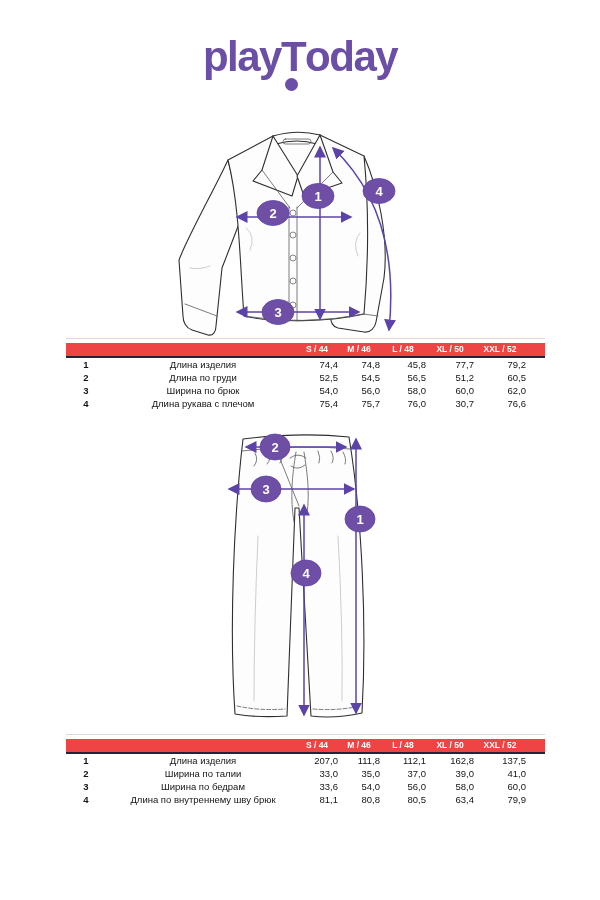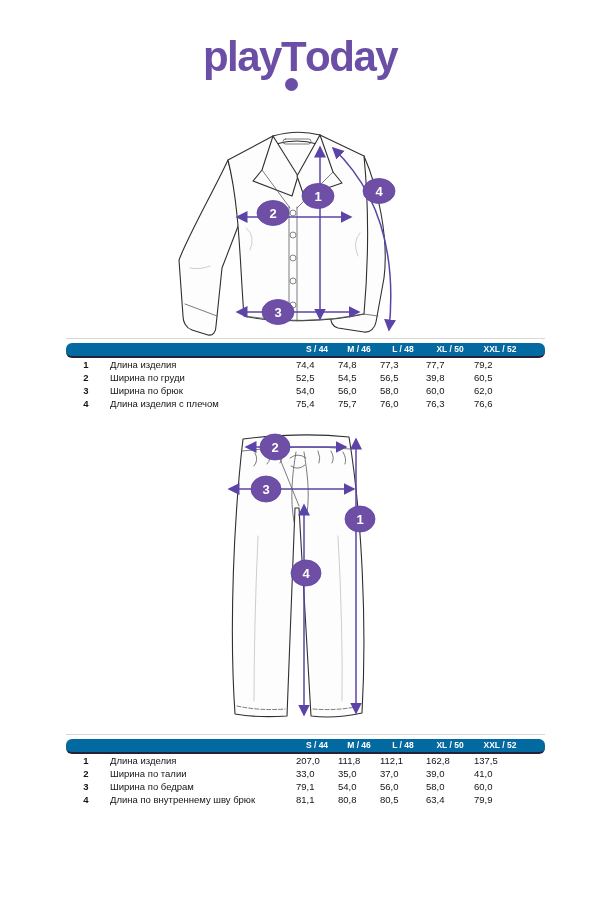--- a/index.html
+++ b/index.html
@@ -19,26 +19,26 @@
   .detail{fill:none;stroke:#5a5a5a;stroke-width:0.8;stroke-linecap:round;}
   .crease{fill:none;stroke:#b9b9b9;stroke-width:0.7;stroke-linecap:round;}
   .arrow{fill:none;stroke:#5C43A8;stroke-width:1.5;}
   .badge{fill:#6F4FA6;stroke:#5C43A8;stroke-width:0.8;}
   .badge-txt{fill:#ffffff;font-family:"Liberation Sans",sans-serif;font-size:13px;font-weight:bold;text-anchor:middle;}
 
   
   .table-topline{position:absolute;left:66px;width:479px;height:1px;background:#d9d9d9;}
   .size-table{position:absolute;left:66px;width:479px;}
   .thead,.trow{display:grid;grid-template-columns:40px 190px 42px 42px 46px 48px 52px;align-items:center;}
-  .thead{height:13px;background:#0369a1;border-bottom:2px solid #262038;border-radius:6px;}
+  .thead{height:13px;background:#ef4444;border-bottom:2px solid #262038;}
   .thead .th{color:#ffffff;font-size:8.5px;font-weight:bold;text-align:center;line-height:13px;}
   .trow{height:13px;color:#141414;font-size:9.5px;}
   .trow .num{font-weight:bold;text-align:center;}
-  .trow .label{text-align:left;padding-left:4px;white-space:nowrap;}
-  .trow .val{text-align:left;}
+  .trow .label{text-align:center;padding-left:4px;white-space:nowrap;}
+  .trow .val{text-align:right;}
 </style>
 </head>
 <body>
 
 <div class="canvas">
 
   <div class="logo">
     <span>play</span><span class="lt"><span>T</span><span class="logo-dot"></span></span><span>oday</span>
   </div>
 
@@ -108,49 +108,49 @@
       <div class="th">M / 46</div>
       <div class="th">L / 48</div>
       <div class="th">XL / 50</div>
       <div class="th">XXL / 52</div>
     </div>
     <div class="trow">
       <div class="num">1</div>
       <div class="label">Длина изделия</div>
       <div class="val">74,4</div>
       <div class="val">74,8</div>
-      <div class="val">77,3</div>
+      <div class="val">45,8</div>
       <div class="val">77,7</div>
       <div class="val">79,2</div>
     </div>
     <div class="trow">
       <div class="num">2</div>
-      <div class="label">Ширина по груди</div>
+      <div class="label">Длина по груди</div>
       <div class="val">52,5</div>
       <div class="val">54,5</div>
       <div class="val">56,5</div>
-      <div class="val">39,8</div>
+      <div class="val">51,2</div>
       <div class="val">60,5</div>
     </div>
     <div class="trow">
       <div class="num">3</div>
       <div class="label">Ширина по брюк</div>
       <div class="val">54,0</div>
       <div class="val">56,0</div>
       <div class="val">58,0</div>
       <div class="val">60,0</div>
       <div class="val">62,0</div>
     </div>
     <div class="trow">
       <div class="num">4</div>
-      <div class="label">Длина изделия с плечом</div>
+      <div class="label">Длина рукава с плечом</div>
       <div class="val">75,4</div>
       <div class="val">75,7</div>
       <div class="val">76,0</div>
-      <div class="val">76,3</div>
+      <div class="val">30,7</div>
       <div class="val">76,6</div>
     </div>
   </div>
 
   <svg class="pants-svg" viewBox="0 0 200 306">
 
     <path class="outline" d="M33,13 Q90,6 139,11 C152,90 157,200 152,287 Q125,293 101,290 L89,82 L85,82 L77,290 Q48,292 25,288 C19,200 24,90 33,13 Z"></path>
     <path class="detail" d="M32,25 Q90,18 140,23"></path>
 
     <path class="detail" d="M45,27 q4,7 -1,13 M58,26 q4,7 -1,12 M71,25 q3,7 -1,12 M108,25 q3,7 1,12 M121,25 q4,7 1,12 M133,26 q4,7 2,12"></path>
@@ -217,21 +217,21 @@
       <div class="label">Ширина по талии</div>
       <div class="val">33,0</div>
       <div class="val">35,0</div>
       <div class="val">37,0</div>
       <div class="val">39,0</div>
       <div class="val">41,0</div>
     </div>
     <div class="trow">
       <div class="num">3</div>
       <div class="label">Ширина по бедрам</div>
-      <div class="val">79,1</div>
+      <div class="val">33,6</div>
       <div class="val">54,0</div>
       <div class="val">56,0</div>
       <div class="val">58,0</div>
       <div class="val">60,0</div>
     </div>
     <div class="trow">
       <div class="num">4</div>
       <div class="label">Длина по внутреннему шву брюк</div>
       <div class="val">81,1</div>
       <div class="val">80,8</div>

